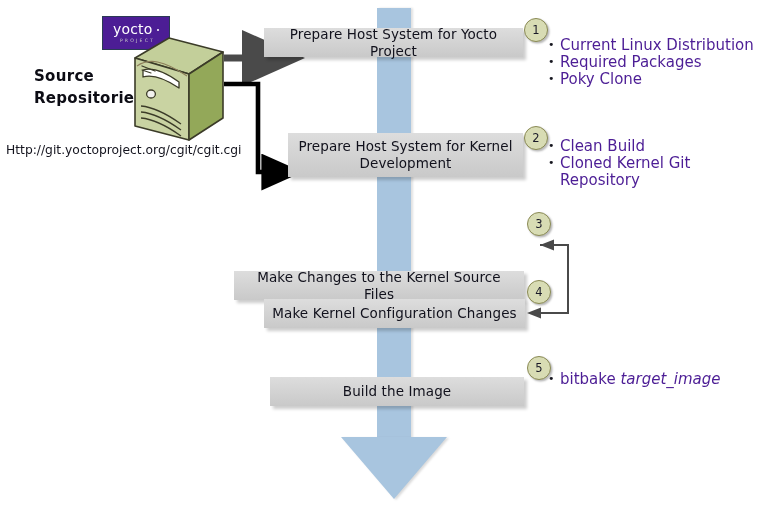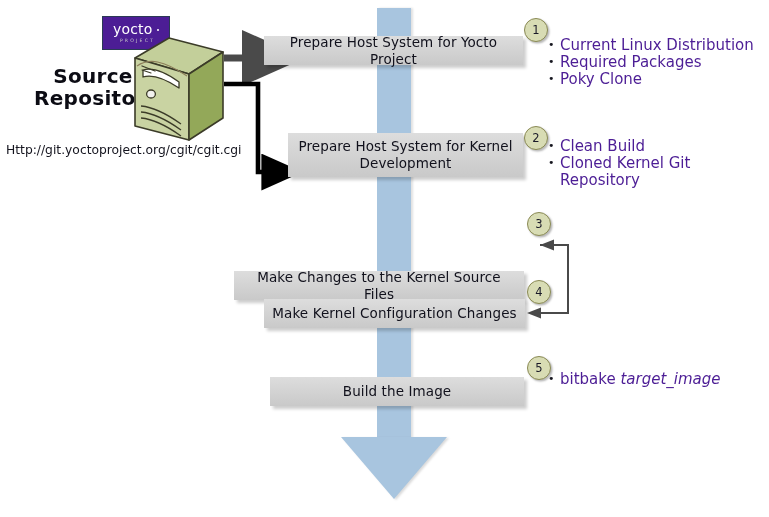--- a/index.html
+++ b/index.html
@@ -39,21 +39,21 @@
     display:flex;align-items:center;justify-content:center;
     text-align:center;
     font-size:13.5px;
     line-height:17px;
     color:#11111c;
     letter-spacing:.1px;
     box-sizing:border-box;
     padding:3px 8px;
   }
 
-  #box1{left:264px;top:36px;width:259px;height:29px;}
+  #box1{left:264px;top:28px;width:259px;height:29px;}
   #box2{left:288px;top:133px;width:235px;height:44px;}
   #box3{left:234px;top:231px;width:290px;height:29px;margin-top:40px;}
   #box4{left:264px;top:299px;width:261px;height:29px;}
   #box5{left:270px;top:377px;width:254px;height:29px;}
 
   
   .badge{
     position:absolute;
     width:24px;height:24px;border-radius:50%;
     background:#d8dcb4;
@@ -91,22 +91,22 @@
   }
   .blist li em{font-style:italic;}
   #list1{left:548px;top:37px;width:210px;}
   #list2{left:548px;top:138px;width:212px;}
   #list3{left:578px;top:254px;width:180px;}
   #list5{left:548px;top:371px;width:200px;}
 
   
   #src-label{
     position:absolute;left:34px;top:65px;width:118px;
-    font-size:20px;font-weight:bold;line-height:22px;
-    text-align:center;color:#0c0c14;
+    font-size:15px;font-weight:bold;line-height:22px;
+    text-align:left;color:#0c0c14;
     letter-spacing:.3px;
   }
   #src-url{
     position:absolute;left:6px;top:143px;width:226px;
     font-size:12.3px;text-align:center;color:#14141e;
   }
 
   
   #logo{
     position:absolute;left:70px;top:16px;width:68px;height:34px;

